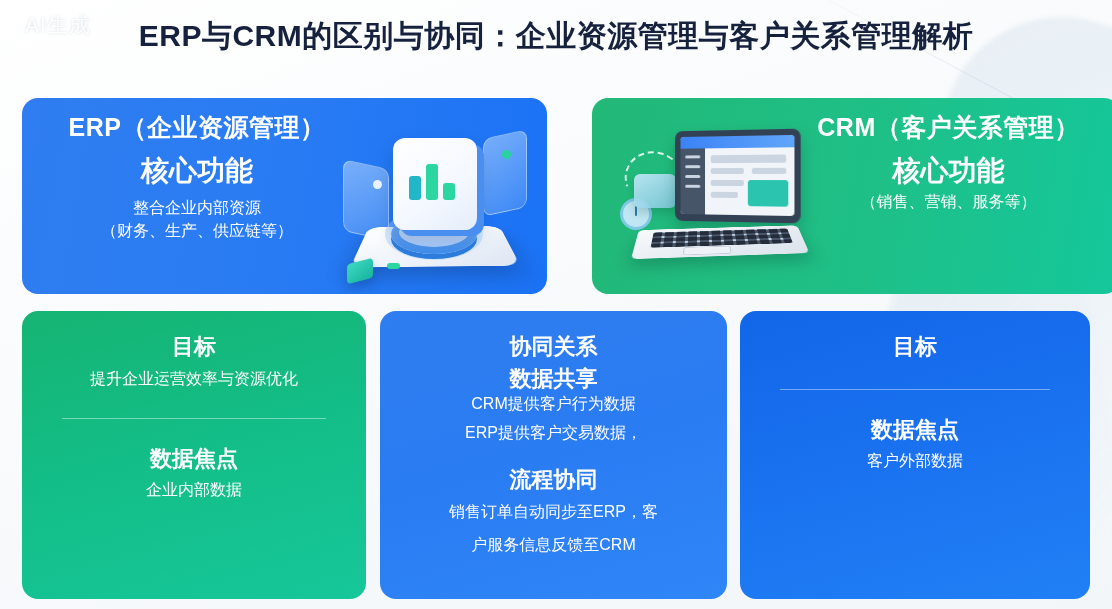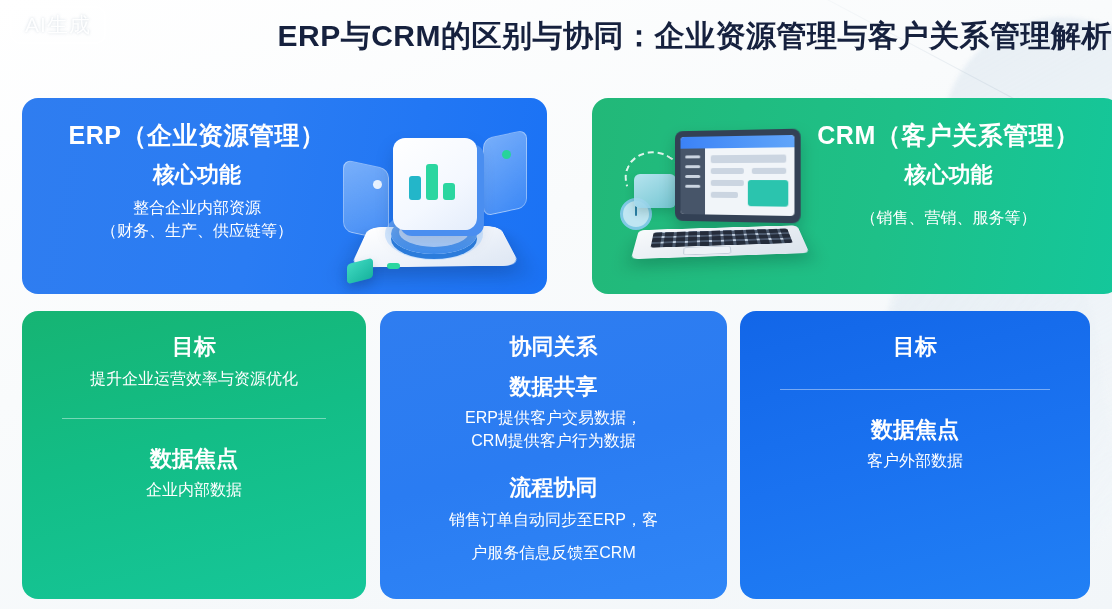--- a/index.html
+++ b/index.html
@@ -56,21 +56,21 @@
     letter-spacing: 1px;
     text-shadow: 0 0 3px rgba(200,210,220,.8);
     z-index: 6;
   }
 
   
   .title {
     position: absolute;
     top: 16px;
     left: 0; right: 0;
-    text-align: right;
+    text-align: center;
     font-size: 30px;
     font-weight: bold;
     color: #16213e;
     letter-spacing: .5px;
     z-index: 5;
   }
 
   
   .card {
     position: absolute;
@@ -108,30 +108,30 @@
     background: linear-gradient(165deg, #1266e8 0%, #1a72f0 50%, #2180f5 100%);
   }
 
   
   .top-inner {
     position: relative;
     width: 100%; height: 100%;
     display: flex;
     flex-direction: column;
     align-items: center;
-    padding-top: 22px;
+    padding-top: 14px;
   }
   .card-head {
     font-size: 25px;
     font-weight: bold;
     letter-spacing: .5px;
     line-height: 1.2;
   }
   .sub-head {
-    font-size: 22px;
+    font-size: 28px;
     font-weight: bold;
     margin-top: 10px;
   }
   .desc {
     font-size: 16px;
     line-height: 1.45;
     text-align: right;
     margin-top: 6px;
   }
 
@@ -433,21 +433,21 @@
     </div>
     <div class="cube"></div>
   </div>
 </div>
 
 <div class="card card-crm">
   <div class="top-inner">
     <div class="crm-text">
       <div class="card-head">CRM（客户关系管理）</div>
       <div class="sub-head">核心功能</div>
-      <div class="desc" style="margin-top:16px">（销售、营销、服务等）</div>
+      <div class="desc" style="margin-top:0">（销售、营销、服务等）</div>
     </div>
   </div>
 
   <div class="crm-art">
     <div class="arc"></div>
     <div class="arrow"></div>
     <div class="clock"></div>
     <div class="float-card"></div>
     <div class="lid">
       <div class="lid-screen">
@@ -479,23 +479,23 @@
     <div class="sect-body">提升企业运营效率与资源优化</div>
     <div class="divider"></div>
     <div class="sect-title">数据焦点</div>
     <div class="sect-body">企业内部数据</div>
   </div>
 </div>
 
 <div class="card card-synergy">
   <div class="bot-inner">
     <div class="sect-title">协同关系</div>
-    <div class="sect-title" style="margin-top:12px">数据共享</div>
+    <div class="sect-title" style="margin-top:4px">数据共享</div>
+    <div class="sect-body" style="margin-top:0">CRM提供客户行为数据</div>
     <div class="sect-body">ERP提供客户交易数据，</div>
-    <div class="sect-body" style="margin-top:0">CRM提供客户行为数据</div>
     <div class="spacer-sm"></div>
     <div class="sect-title">流程协同</div>
     <div class="sect-body">销售订单自动同步至ERP，客</div>
     <div class="sect-body" style="margin-top:10px">户服务信息反馈至CRM</div>
   </div>
 </div>
 
 <div class="card card-goal-right">
   <div class="bot-inner">
     <div class="sect-title">目标</div>

